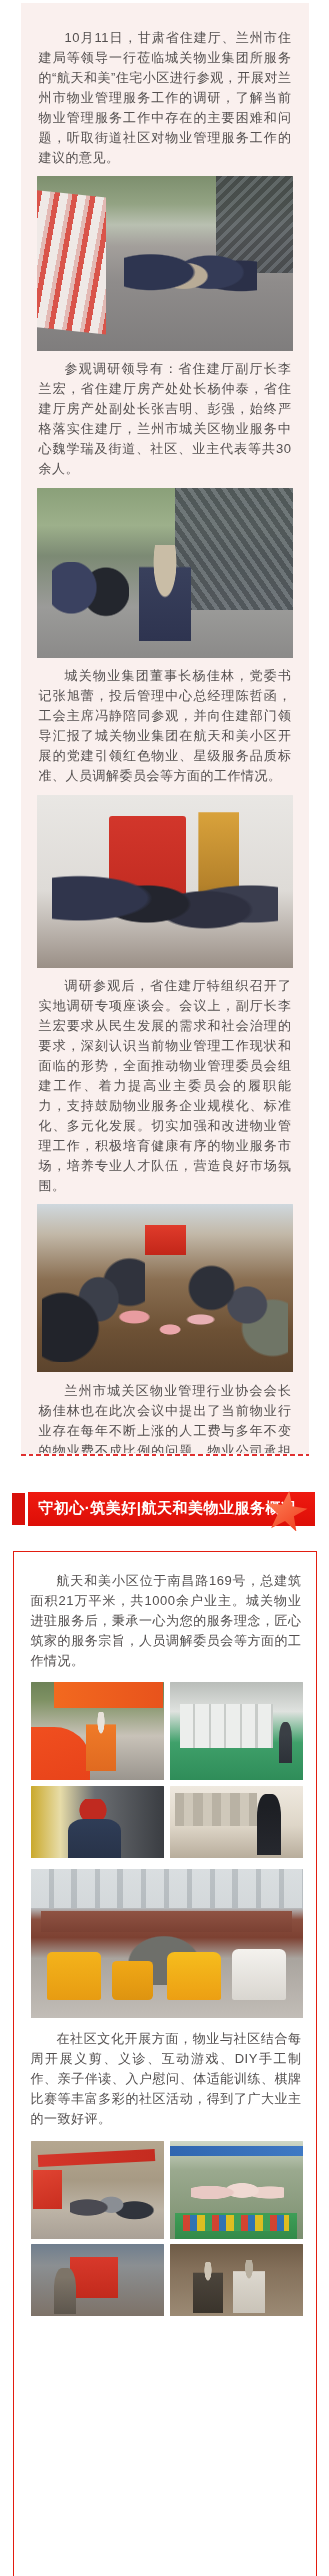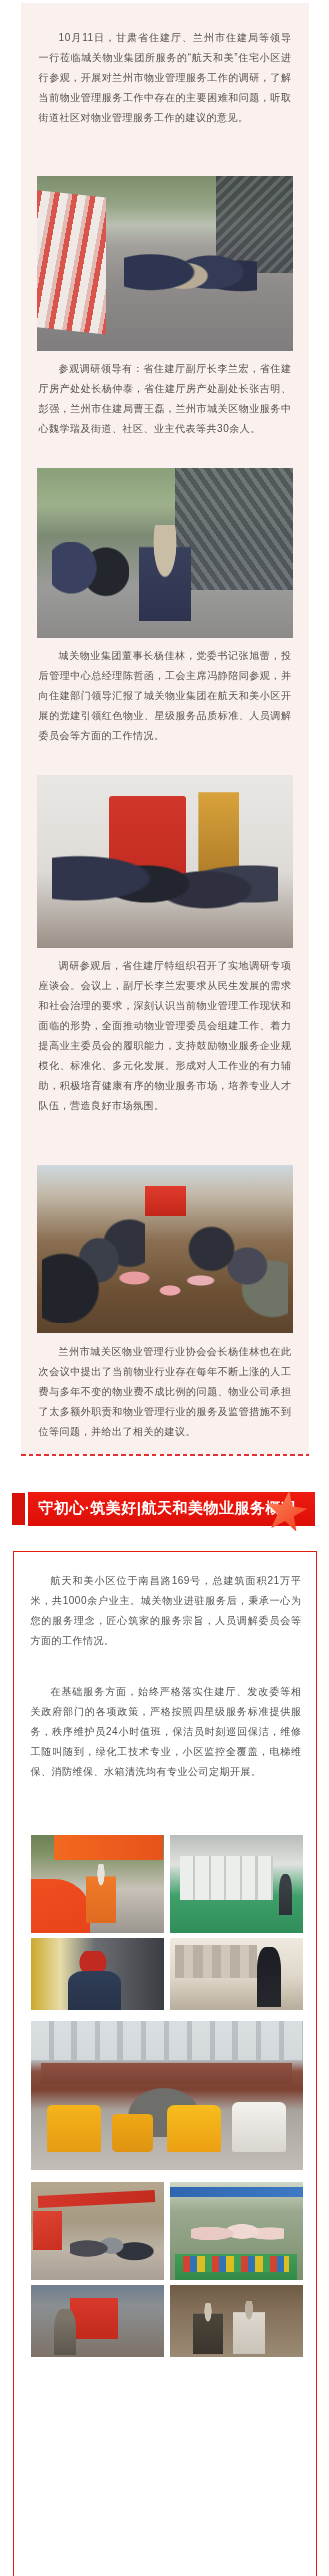--- a/index.html
+++ b/index.html
@@ -14,21 +14,21 @@
     border-bottom:1.5px solid transparent;
     box-sizing:border-box;
     padding:25px 16.5px 0 16.5px;
   }
   .dash-line{
     margin:0 20.6px;height:1.5px;
     background:repeating-linear-gradient(90deg,#e03030 0 4.6px,transparent 4.6px 7.7px);
   }
   .para{
     margin:0 1.5px 8.2px 1.5px;
-    font-size:10px;line-height:20px;color:#534f4f;
+    font-size:13px;line-height:20px;color:#534f4f;
     text-align:justify;text-indent:2em;
     letter-spacing:0.5px;
   }
   .intro-card .para{min-height:140px;}
   .intro-card .para.l5{min-height:100px;}
   .intro-card .para.l6{min-height:121px;}
   .intro-card .para.l10{min-height:201px;}
 
   
   .ph{position:relative;overflow:hidden;border-radius:0.5px;}
@@ -74,37 +74,37 @@
 
   <section class="intro-card">
     <p class="para l7">10月11日，甘肃省住建厅、兰州市住建局等领导一行莅临城关物业集团所服务的“航天和美”住宅小区进行参观，开展对兰州市物业管理服务工作的调研，了解当前物业管理服务工作中存在的主要困难和问题，听取街道社区对物业管理服务工作的建议的意见。</p>
 
     <div class="ph" style="height:175px;background:linear-gradient(180deg,#7d8f6e 0%,#93a383 16%,#b9c0b1 28%,#a39f9b 40%,#8f8c8b 60%,#7f7d7d 100%);">
       <div class="ov" style="left:0;top:10%;width:27%;height:78%;background:repeating-linear-gradient(100deg,#d9544a 0 5.2px,#efe9e6 5.2px 13.4px,#e3b9b4 13.4px 17.5px);transform:skewY(6deg);"></div>
       <div class="ov" style="right:0;top:0;width:30%;height:55%;background:repeating-linear-gradient(135deg,#3c4043 0 4.6px,#5a6065 4.6px 8.2px);opacity:.85;"></div>
       <div class="ov" style="left:34%;top:38%;width:52%;height:42%;background:radial-gradient(ellipse at 20% 40%,#2e3550 0 28%,transparent 30%),radial-gradient(ellipse at 45% 45%,#b8ab96 0 22%,transparent 24%),radial-gradient(ellipse at 65% 40%,#343b57 0 26%,transparent 28%),radial-gradient(ellipse at 88% 45%,#2b3048 0 26%,transparent 28%);"></div>
     </div>
 
-    <p class="para l5">参观调研领导有：省住建厅副厅长李兰宏，省住建厅房产处处长杨仲泰，省住建厅房产处副处长张吉明、彭强，兰州市住建局曹王磊，兰州市城关区物业服务中心魏学瑞及街道、社区、业主代表等共30余人。</p>
+    <p class="para l5">参观调研领导有：省住建厅副厅长李兰宏，省住建厅房产处处长杨仲泰，省住建厅房产处副处长张吉明、彭强，始终严格落实住建厅，兰州市城关区物业服务中心魏学瑞及街道、社区、业主代表等共30余人。</p>
 
     <div class="ph" style="height:170px;background:linear-gradient(180deg,#8aa079 0%,#9db08b 22%,#7c8a74 40%,#9b9b99 70%,#8b8a89 100%);">
       <div class="ov" style="right:0;top:0;width:46%;height:72%;background:repeating-linear-gradient(55deg,#4a5055 0 5.2px,#6b7277 5.2px 9.3px),linear-gradient(#555b60,#555b60);opacity:.9;"></div>
       <div class="ov" style="left:40%;top:34%;width:20%;height:56%;background:radial-gradient(ellipse at 50% 18%,#c9bda6 0 30%,transparent 32%),linear-gradient(180deg,transparent 22%,#39405c 24%,#2e3450 100%);"></div>
       <div class="ov" style="left:6%;top:44%;width:30%;height:50%;background:radial-gradient(ellipse at 25% 30%,#3a4160 0 30%,transparent 32%),radial-gradient(ellipse at 70% 35%,#23262d 0 30%,transparent 32%);"></div>
     </div>
 
     <p class="para l6">城关物业集团董事长杨佳林，党委书记张旭蕾，投后管理中心总经理陈哲函，工会主席冯静陪同参观，并向住建部门领导汇报了城关物业集团在航天和美小区开展的党建引领红色物业、星级服务品质标准、人员调解委员会等方面的工作情况。</p>
 
     <div class="ph" style="height:173px;background:linear-gradient(180deg,#e9e7e4 0%,#dedbd7 55%,#9a8f86 100%);">
       <div class="ov" style="left:28%;top:12%;width:30%;height:55%;background:linear-gradient(180deg,#d2362b,#c02a20);border-radius:3.1px;"></div>
       <div class="ov" style="left:63%;top:10%;width:16%;height:60%;background:linear-gradient(180deg,#d9a23b,#b5822b 70%,#8f6a22);clip-path:polygon(0 0,100% 0,100% 78%,50% 100%,0 78%);"></div>
       <div class="ov" style="left:6%;top:30%;width:88%;height:66%;background:radial-gradient(ellipse at 12% 45%,#30354c 0 24%,transparent 26%),radial-gradient(ellipse at 42% 50%,#23252e 0 22%,transparent 24%),radial-gradient(ellipse at 68% 55%,#2e3040 0 20%,transparent 22%),radial-gradient(ellipse at 88% 50%,#3a3d4e 0 22%,transparent 24%);"></div>
     </div>
 
-    <p class="para l10">调研参观后，省住建厅特组织召开了实地调研专项座谈会。会议上，副厅长李兰宏要求从民生发展的需求和社会治理的要求，深刻认识当前物业管理工作现状和面临的形势，全面推动物业管理委员会组建工作、着力提高业主委员会的履职能力，支持鼓励物业服务企业规模化、标准化、多元化发展。形成对人工作业的有力辅助，积极培育健康有序的物业服务市场，培养专业人才队伍，营造良好市场氛围。</p>
+    <p class="para l10">调研参观后，省住建厅特组织召开了实地调研专项座谈会。会议上，副厅长李兰宏要求从民生发展的需求和社会治理的要求，深刻认识当前物业管理工作现状和面临的形势，全面推动物业管理委员会组建工作、着力提高业主委员会的履职能力，支持鼓励物业服务企业规模化、标准化、多元化发展。切实加强和改进物业管理工作，积极培育健康有序的物业服务市场，培养专业人才队伍，营造良好市场氛围。</p>
 
     <div class="ph" style="height:168px;background:linear-gradient(180deg,#cfd8de 0%,#c2b8a8 18%,#8a6f52 45%,#6d5135 75%,#5c442d 100%);">
       <div class="ov" style="left:42%;top:12%;width:16%;height:18%;background:linear-gradient(180deg,#e03b2b,#c22619);"></div>
       <div class="ov" style="left:2%;top:26%;width:40%;height:68%;background:radial-gradient(ellipse at 20% 70%,#22242b 0 30%,transparent 32%),radial-gradient(ellipse at 55% 45%,#3b3f4a 0 24%,transparent 26%),radial-gradient(ellipse at 85% 30%,#30333d 0 20%,transparent 22%);"></div>
       <div class="ov" style="right:2%;top:26%;width:40%;height:68%;background:radial-gradient(ellipse at 25% 35%,#2d3039 0 20%,transparent 22%),radial-gradient(ellipse at 60% 50%,#474a56 0 22%,transparent 24%),radial-gradient(ellipse at 85% 70%,#6f7566 0 24%,transparent 26%);"></div>
       <div class="ov" style="left:30%;top:58%;width:40%;height:30%;background:radial-gradient(ellipse at 20% 30%,#e89ca0 0 12%,transparent 14%),radial-gradient(ellipse at 55% 55%,#eba7ab 0 12%,transparent 14%),radial-gradient(ellipse at 85% 35%,#e8b0b4 0 10%,transparent 12%);"></div>
     </div>
 
     <p class="para l6">兰州市城关区物业管理行业协会会长杨佳林也在此次会议中提出了当前物业行业存在每年不断上涨的人工费与多年不变的物业费不成比例的问题、物业公司承担了太多额外职责和物业管理行业的服务及监管措施不到位等问题，并给出了相关的建议。</p>
   </section>
@@ -121,21 +121,20 @@
               <stop offset="1" stop-color="#ef3a1c"></stop>
           </linearGradient>
         </defs>
         <path d="M50 2 L62 36 L98 37 L69 59 L80 94 L50 73 L20 94 L31 59 L2 37 L38 36 Z" fill="url(#stg)" transform="rotate(8 50 48)"></path>
       </svg>
     </div>
   </div>
 
   <section class="red-box">
     <p class="para l5">航天和美小区位于南昌路169号，总建筑面积21万平米，共1000余户业主。城关物业进驻服务后，秉承一心为您的服务理念，匠心筑家的服务宗旨，人员调解委员会等方面的工作情况。</p>
-    <p class="para l7">在基础服务方面，始终严格落实住建厅、发改委等相关政府部门的各项政策，严格按照四星级服务标准提供服务，秩序维护员24小时值班，保洁员时刻巡回保洁，维修工随叫随到，绿化工技术专业，小区监控全覆盖，电梯维保、消防维保、水箱清洗均有专业公司定期开展。</p>
 
     <div class="grid">
       <div class="ph r1" style="background:linear-gradient(180deg,#6d8257 0%,#7e9163 18%,#c8c2b8 55%,#9a958e 100%);">
         <div class="ov" style="left:0;bottom:0;width:45%;height:55%;background:linear-gradient(160deg,#f04f1f,#e8431a);border-radius:0 60% 0 0;"></div>
         <div class="ov" style="left:18%;top:0;width:82%;height:26%;background:linear-gradient(90deg,#f2691f,#e8531c);"></div>
         <div class="ov" style="left:42%;top:30%;width:22%;height:60%;background:radial-gradient(ellipse at 50% 16%,#e8e2da 0 16%,transparent 18%),linear-gradient(180deg,transparent 20%,#ef7a28 22%,#e06a20 100%);"></div>
       </div>
       <div class="ph r1" style="background:linear-gradient(180deg,#b9bdb9 0%,#dfe2df 30%,#3fa06a 62%,#2f8d59 100%);">
         <div class="ov" style="left:8%;top:22%;width:70%;height:45%;background:repeating-linear-gradient(90deg,#eceeec 0 13.4px,#c8ccc9 13.4px 15.5px);"></div>
         <div class="ov" style="right:8%;top:40%;width:10%;height:42%;background:linear-gradient(180deg,#3a3f45 30%,#2c3138 100%);border-radius:40% 40% 0 0;"></div>
@@ -154,20 +153,21 @@
     <div class="ph box-media" style="height:149px;background:linear-gradient(180deg,#cdd3d6 0%,#b9bfc2 26%,#8a4f3f 34%,#7d4132 46%,#a9a49e 60%,#c2bdb7 100%);">
       <div class="ov" style="left:0;top:0;width:100%;height:26%;background:repeating-linear-gradient(90deg,#dfe3e5 0 17.5px,#b4babe 17.5px 23px);opacity:.7;"></div>
       <div class="ov" style="left:4%;top:28%;width:92%;height:14%;background:linear-gradient(180deg,#8f5343,#7b4133);"></div>
       <div class="ov" style="left:34%;top:42%;width:30%;height:36%;background:radial-gradient(ellipse at 50% 60%,#6e6f6a 0 60%,transparent 63%);"></div>
       <div class="ov" style="left:6%;top:56%;width:20%;height:32%;background:linear-gradient(180deg,#f4b31b,#e79c12);border-radius:10% 10% 4% 4%;"></div>
       <div class="ov" style="left:30%;top:62%;width:15%;height:26%;background:linear-gradient(180deg,#f0a816,#de9410);border-radius:12%;"></div>
       <div class="ov" style="left:50%;top:56%;width:20%;height:32%;background:linear-gradient(180deg,#f6bd1d,#ec9f13);border-radius:14% 14% 4% 4%;"></div>
       <div class="ov" style="left:74%;top:54%;width:20%;height:34%;background:linear-gradient(180deg,#f4f2ee,#d9d6d0);border-radius:12% 12% 4% 4%;"></div>
     </div>
 
+    <p class="para l5">在社区文化开展方面，物业与社区结合每周开展义剪、义诊、互动游戏、DIY手工制作、亲子伴读、入户慰问、体适能训练、棋牌比赛等丰富多彩的社区活动，得到了广大业主的一致好评。</p>
 
     <div class="grid">
       <div class="ph r1" style="background:linear-gradient(180deg,#b5a790 0%,#a79a84 40%,#bdb4a6 70%,#a9a096 100%);">
         <div class="ov" style="left:6%;top:12%;width:88%;height:12%;background:linear-gradient(90deg,#d5362a,#c42b1f);transform:rotate(-3deg);"></div>
         <div class="ov" style="left:2%;top:30%;width:22%;height:40%;background:linear-gradient(160deg,#e04432,#c92e1f);"></div>
         <div class="ov" style="left:30%;top:40%;width:64%;height:56%;background:radial-gradient(ellipse at 20% 50%,#4a4a52 0 20%,transparent 22%),radial-gradient(ellipse at 48% 45%,#8a8e94 0 18%,transparent 20%),radial-gradient(ellipse at 75% 55%,#30343c 0 20%,transparent 22%);"></div>
       </div>
       <div class="ph r1" style="background:linear-gradient(180deg,#cfd8c8 0%,#9aa98e 30%,#7b8f6f 100%);">
         <div class="ov" style="left:0;top:6%;width:100%;height:10%;background:linear-gradient(90deg,#2f66b0,#3f79c4);"></div>
         <div class="ov" style="left:4%;bottom:0;width:92%;height:26%;background:linear-gradient(180deg,#3f9e57,#338a49);"></div>

